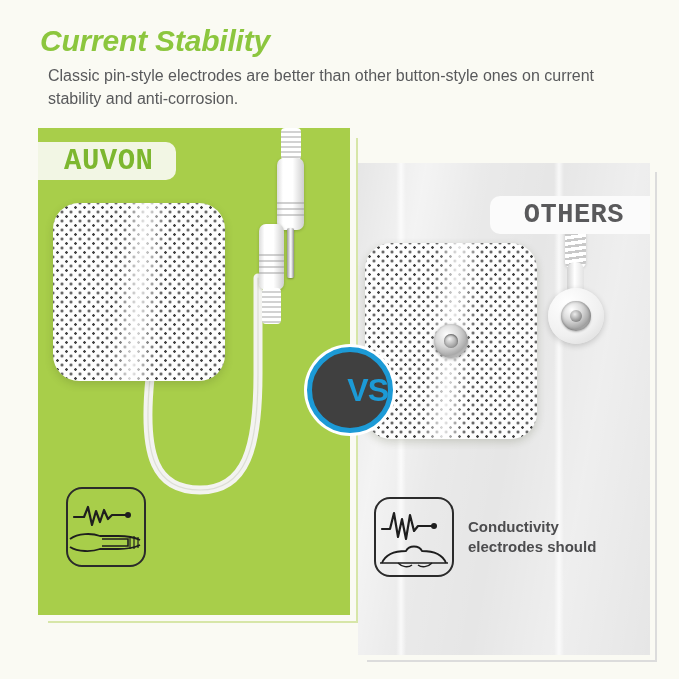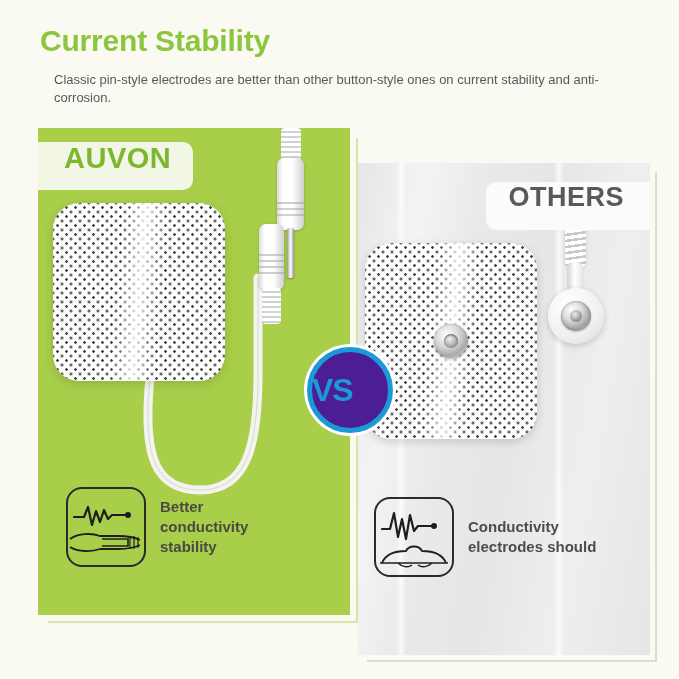--- a/index.html
+++ b/index.html
@@ -9,25 +9,25 @@
     font-family:"Liberation Sans", sans-serif;
     overflow:hidden;
     position:relative;
   }
   .page{position:absolute;inset:0;}
 
   
   .header{position:absolute;left:40px;top:24px;width:610px;}
   .title{
     font-size:30px;font-weight:bold;color:#8CC63E;
-    letter-spacing:-0.2px;line-height:1.1;margin:0 0 7px 0;
+    letter-spacing:-0.2px;line-height:1.1;margin:0 0 7px 0;font-style:italic;
   }
   .subtitle{
-    font-size:13px;color:#58595B;line-height:1.42;
-    margin:14px;max-width:600px;
+    font-size:16px;color:#58595B;line-height:1.42;
+    margin:8px;max-width:600px;
   }
 
   
   .panel-green{
     position:absolute;left:38px;top:128px;width:312px;height:487px;
     background:#A8CE4A;
     box-shadow:7px 7px 0 -1px #FAFAF3, 9px 9px 0 -1px #D7E6A8;
   }
   .panel-gray{
     position:absolute;left:358px;top:163px;width:292px;height:492px;
@@ -47,27 +47,27 @@
        rgba(255,255,255,.0) 100%);
     pointer-events:none;
   }
   .gray-streak{
     position:absolute;top:0;bottom:0;width:10px;
     background:linear-gradient(90deg,rgba(255,255,255,0),rgba(255,255,255,.75),rgba(255,255,255,0));
   }
 
   
   .pill{
-    position:absolute;height:48px;display:flex;
-    background:#F4F7E9;border-radius:9px;
+    position:absolute;height:38px;display:flex;align-items:center;
+    background:#F4F7E9;border-radius:9px;font-family:Liberation Mono, monospace;
   }
   .pill-auvon{left:38px;top:142px;padding:0 22px 0 26px;
     background:#F2F6E4;border-radius:0 10px 10px 0;}
   .pill-auvon .pill-text{color:#7DB72F;font-size:29px;font-weight:bold;letter-spacing:.5px;}
-  .pill-others{right:29px;top:182px;padding:0 26px 0 22px;
+  .pill-others{right:29px;top:196px;padding:0 26px 0 34px;
     background:#FBFBFB;border-radius:10px 0 0 10px;}
   .pill-others .pill-text{color:#59595B;font-size:27px;font-weight:bold;letter-spacing:.5px;}
 
   
   .pad{
     position:absolute;background:#FDFDFD;border-radius:26px;
     box-shadow:0 3px 9px rgba(60,70,30,.20);
     overflow:hidden;
   }
   .pad .dots{
@@ -144,24 +144,24 @@
   }
   .lead-coil{
     position:absolute;width:21px;border-radius:6px;
     background:repeating-linear-gradient(172deg,#ffffff 0 3.5px,#c9c9c9 3.5px 6px);
     box-shadow:0 1px 3px rgba(0,0,0,.15);
   }
 
   
   .vs{
     position:absolute;left:307px;top:347px;width:76px;height:76px;
-    border-radius:50%;background:#4c1d95;
+    border-radius:50%;background:#404040;
     border:5px solid #1C9AD6;
     box-shadow:0 0 0 3px #FFFFFF;
-    display:flex;align-items:center;justify-content:flex-start;
+    display:flex;align-items:center;justify-content:flex-end;
     z-index:6;
   }
   .vs span{color:#1C9AD6;font-size:32px;font-weight:bold;letter-spacing:-1px;}
 
   
   .caption{position:absolute;display:flex;align-items:center;gap:14px;}
   .cap-left{left:66px;top:487px;}
   .cap-right{left:374px;top:497px;}
   .cap-icon{
     width:76px;height:76px;border:2.5px solid #2B2B2B;border-radius:16px;
@@ -248,25 +248,20 @@
     <div class="cap-icon">
       <svg viewBox="0 0 76 76" width="76" height="76">
         <polyline points="6,28 16,28 20,18 24,36 28,22 32,33 36,21 40,30 44,26 58,26" fill="none" stroke="#1E1E1E" stroke-width="2.2" stroke-linejoin="round" stroke-linecap="round"></polyline>
         <circle cx="60" cy="26" r="3" fill="#1E1E1E"></circle>
         <path d="M2 50 C 10 44, 24 44, 32 47 L 50 47 C 58 47, 66 48, 72 51" fill="none" stroke="#1E1E1E" stroke-width="1.8"></path>
         <path d="M2 58 C 10 63, 24 63, 32 60 L 50 60 C 58 60, 66 59, 72 56" fill="none" stroke="#1E1E1E" stroke-width="1.8"></path>
         <path d="M34 50 L 60 50 L 60 57 L 34 57" fill="none" stroke="#1E1E1E" stroke-width="1.6"></path>
         <path d="M62 47 L 62 60 M66 47 L 66 60 M70 48 L 70 59" fill="none" stroke="#1E1E1E" stroke-width="1.2"></path>
       </svg>
     </div>
-    <div class="cap-text">
-      <div>Better</div>
-      <div>conductivity</div>
-      <div>stability</div>
-    </div>
   </div>
 
   <div class="caption cap-right">
     <div class="cap-icon">
       <svg viewBox="0 0 76 76" width="76" height="76">
         <polyline points="6,30 14,30 18,14 22,38 26,20 30,40 34,16 38,32 42,27 56,27" fill="none" stroke="#1E1E1E" stroke-width="2.2" stroke-linejoin="round" stroke-linecap="round"></polyline>
         <circle cx="58" cy="27" r="3" fill="#1E1E1E"></circle>
         <path d="M6 64 C 10 54, 22 52, 30 52 C 33 46, 43 46, 46 52 C 54 52, 66 54, 70 64" fill="none" stroke="#1E1E1E" stroke-width="1.8" stroke-linejoin="round"></path>
         <path d="M4 64 L 72 64" fill="none" stroke="#1E1E1E" stroke-width="1.6"></path>
         <path d="M22 64 C 26 68, 32 69, 36 66" fill="none" stroke="#1E1E1E" stroke-width="1.5"></path>

